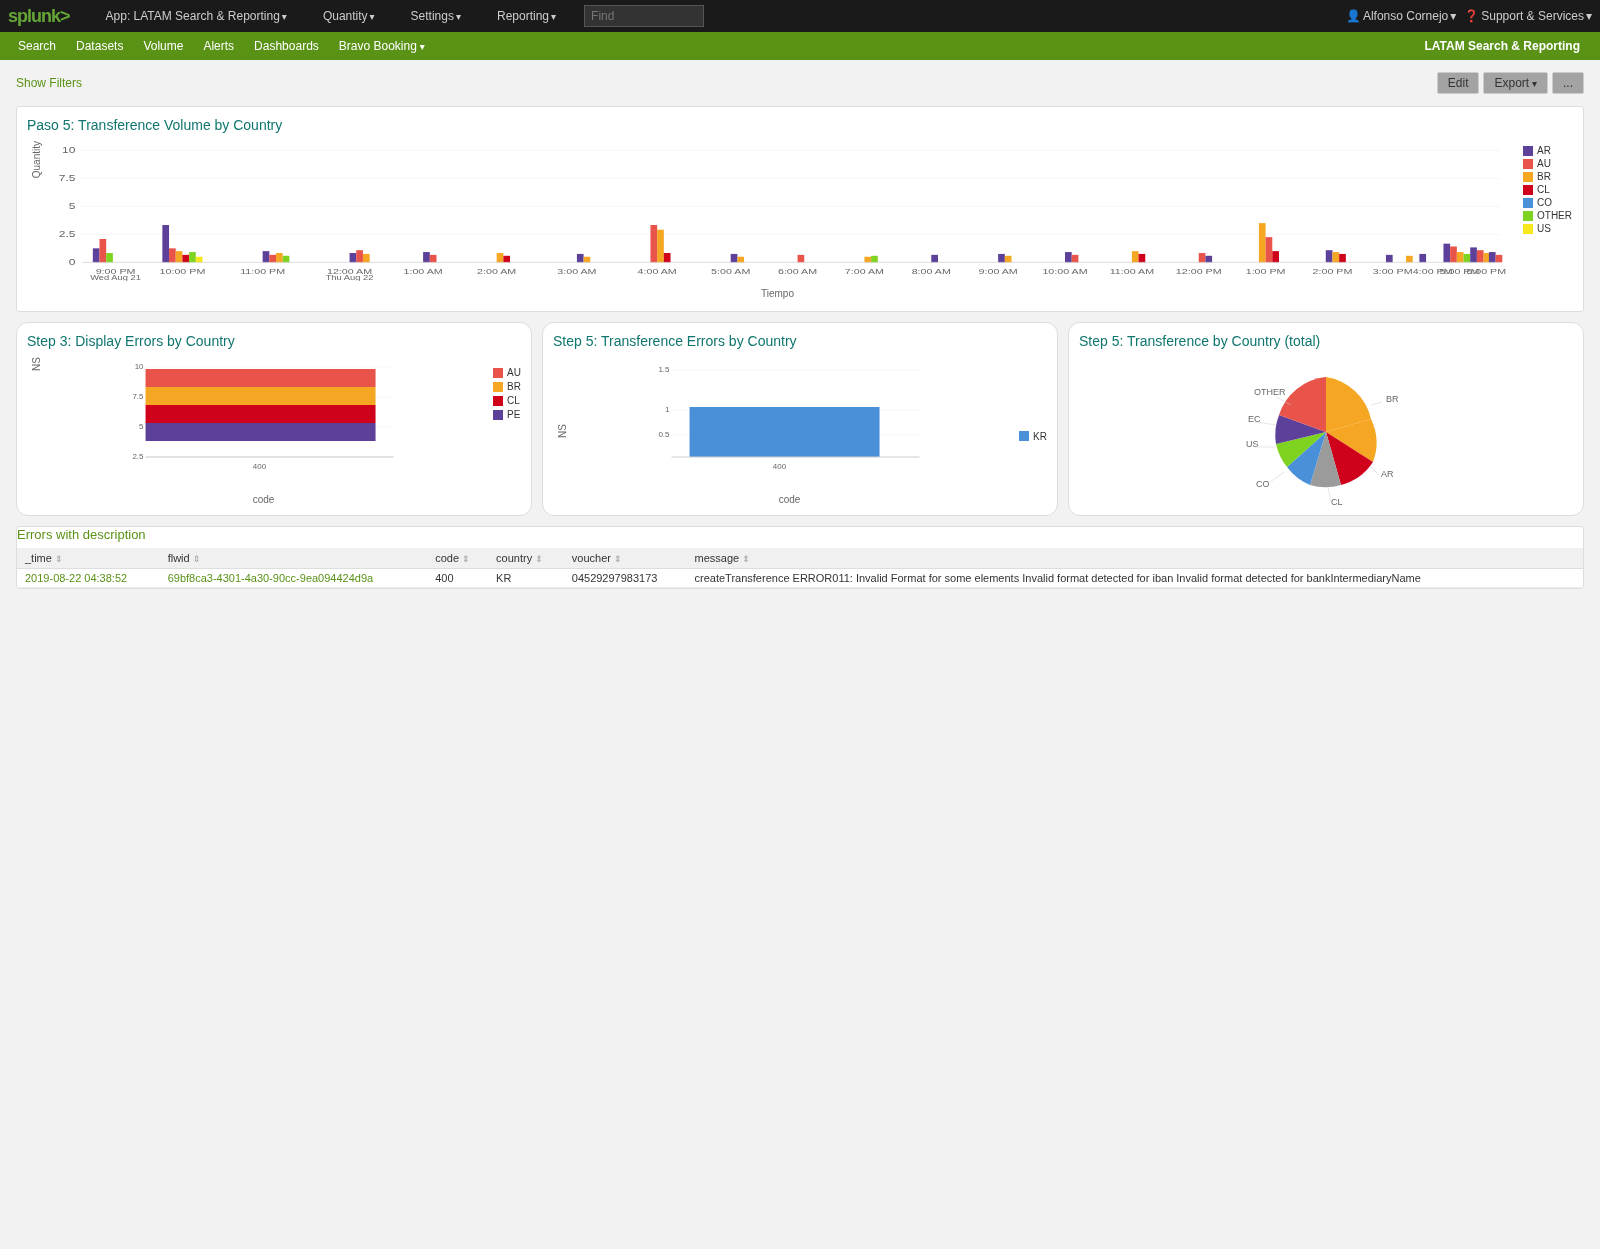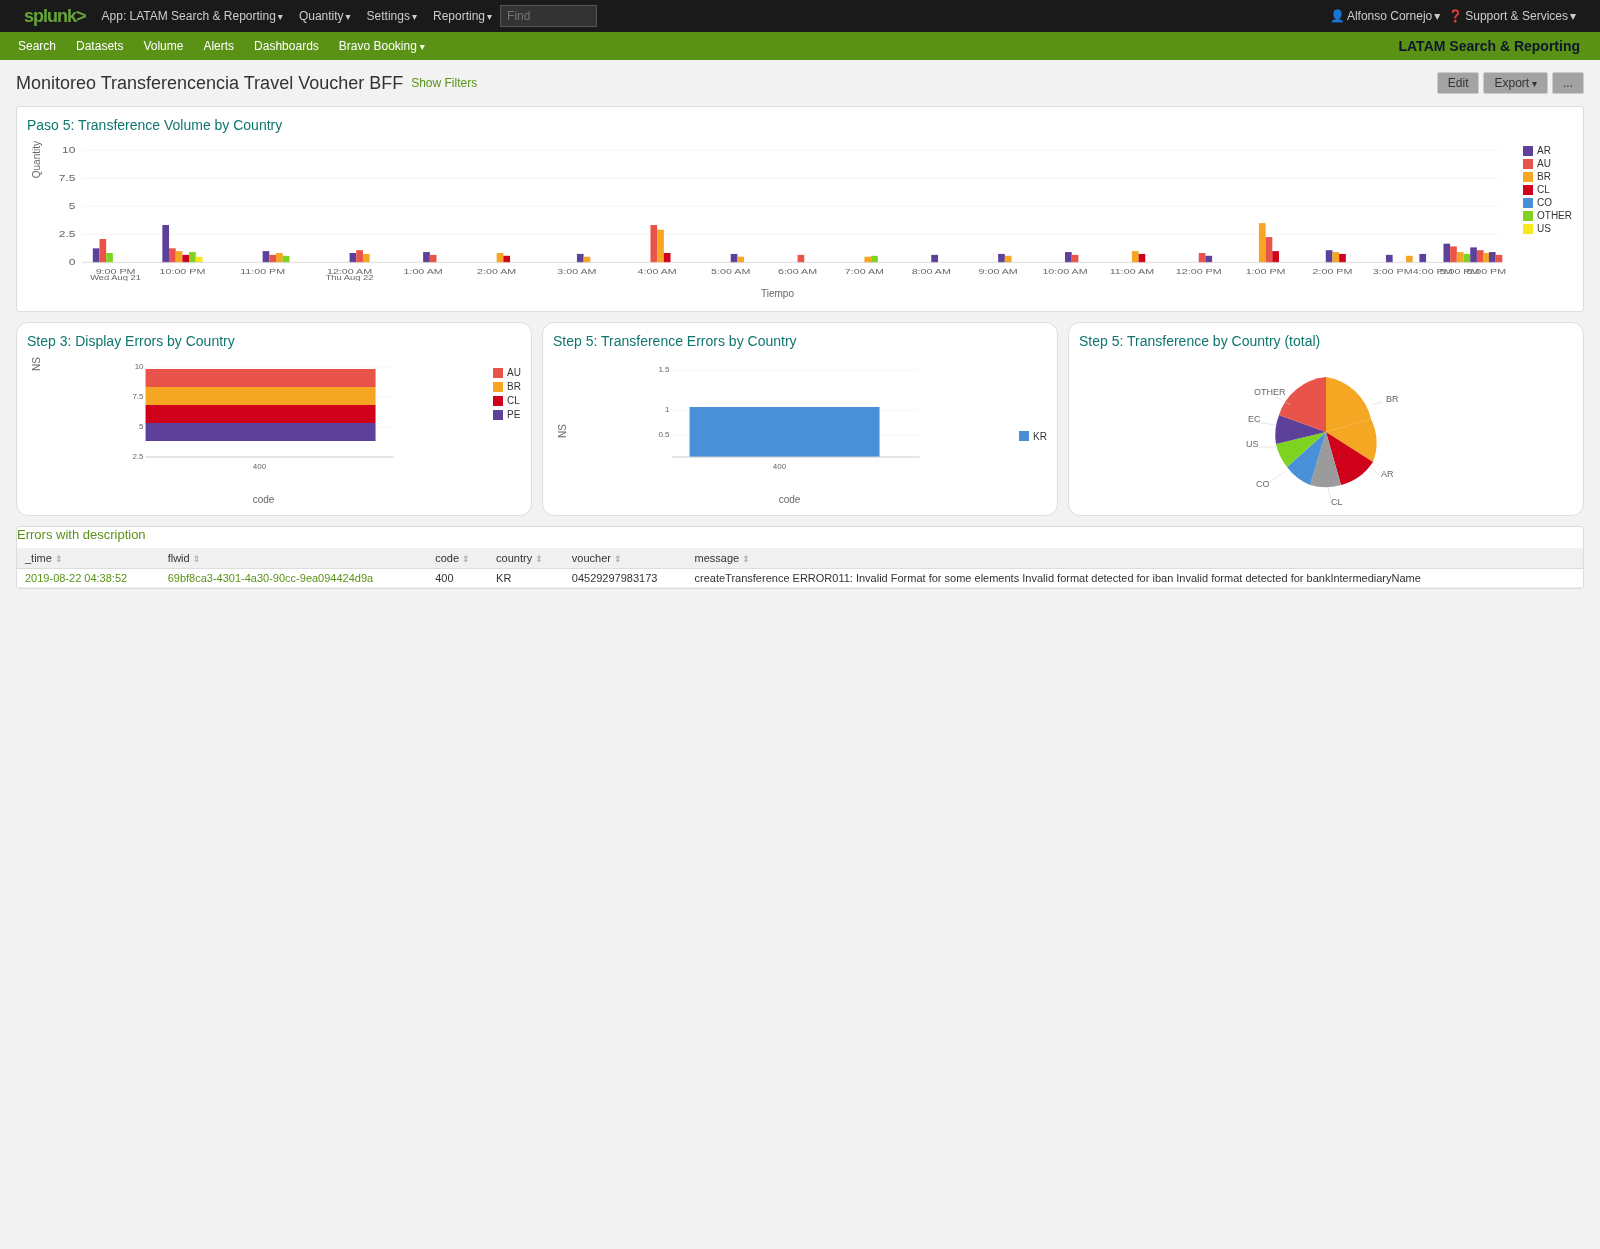--- a/index.html
+++ b/index.html
@@ -1,50 +1,50 @@
 <!DOCTYPE html>
 <html><head>
   <meta charset="utf-8">
   <style>
     * { box-sizing: border-box; margin: 0; padding: 0; }
     body { font-family: Arial, sans-serif; font-size: 12px; background: #1a1a1a; color: #ccc; }
 
     
     #topbar {
       display: flex; align-items: center; background: #1a1a1a; height: 32px;
-      padding: 0 24px; gap: 0;
+      padding: 0 8px; gap: 20px;
     }
     #splunk-logo {
       color: #65a637; font-size: 18px; font-weight: bold; margin-right: 8px; letter-spacing:-1px;
     }
     .topnav-item {
       color: #ccc; font-size: 12px; padding: 2px 8px; cursor: pointer;
       display: flex; align-items: center; gap: 2px;
     }
     .find-input {
       background: #333; border: 1px solid #555; color: #ccc;
-      padding: 2px 6px; font-size: 12px; width: 97px; height: 22px;
+      padding: 2px 6px; font-size: 12px; width: 120px; height: 22px;
     }
     .topnav-right {
       margin-left: auto; display: flex; align-items: center; gap: 8px;
     }
     .topnav-right .user-item, .topnav-right .support-item {
       color: #ccc; font-size: 12px; cursor: pointer; display: flex; align-items: center; gap: 2px;
     }
 
     
     #secondbar {
       display: flex; align-items: center; background: #5a9216; height: 28px;
       padding: 0 8px; gap: 0;
     }
     .secnav-item {
       color: #fff; font-size: 12px; padding: 4px 10px; cursor: pointer;
     }
     .secnav-right {
-      margin-left: auto; color: #0f172a; font-size: 14px; font-weight: bold; padding-right: 12px;
+      margin-left: auto; color: #ffffff; font-size: 12px; font-weight: bold; padding-right: 12px;
     }
 
     
     #page-content {
       background: #f2f2f2; min-height: calc(100vh - 60px);
       padding: 8px 16px 16px;
     }
 
     
     #page-title-bar {
@@ -153,21 +153,20 @@
   <span class="secnav-item">Alerts</span>
   <span class="secnav-item">Dashboards</span>
   <span class="secnav-item chevron">Bravo Booking</span>
   <span class="secnav-right">LATAM Search &amp; Reporting</span>
 </div>
 
 <div id="page-content">
 
   <div id="page-title-bar">
     <div id="page-title-left">
-      <h1 id="page-title">Monitoreo Transferencencia Travel Voucher BFF</h1>
       <span id="show-filters">Show Filters</span>
     </div>
     <div id="page-title-right">
       <button class="title-btn">Edit</button>
       <button class="title-btn chevron">Export</button>
       <button class="title-btn">...</button>
     </div>
   </div>
 
   <div class="chart-panel">

